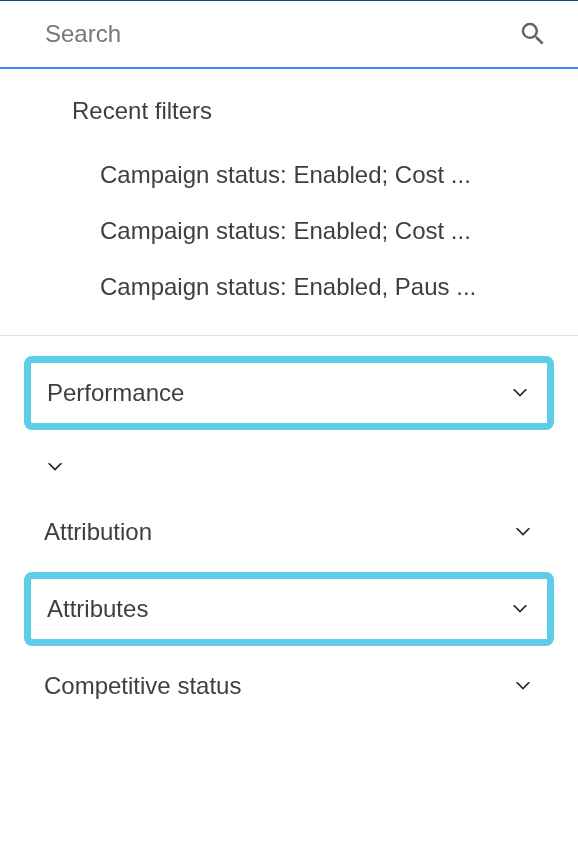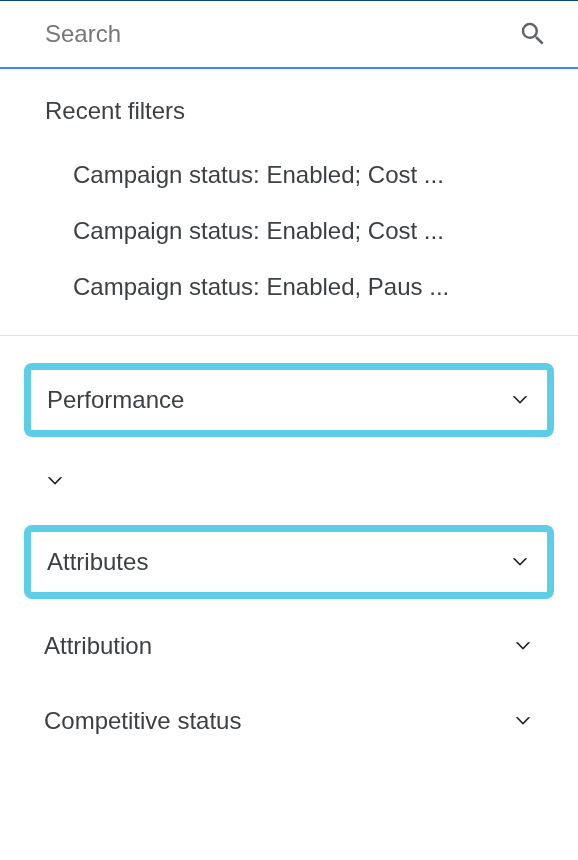--- a/index.html
+++ b/index.html
@@ -41,21 +41,21 @@
       width: 30px;
       height: 30px;
       flex-shrink: 0;
     }
     .search-icon svg {
       width: 100%;
       height: 100%;
       fill: #5f6368;
     }
     .recent-section {
-      padding: 28px 45px 20px 45px;
+      padding: 28px 45px 20px 72px;
       border-bottom: 1px solid #e0e0e0;
     }
     .recent-title {
       font-size: 24px;
       color: #3c4043;
       margin-bottom: 22px;
     }
     .recent-item {
       font-size: 24px;
       color: #3c4043;
@@ -73,21 +73,20 @@
     .category-wrapper.highlighted {
       padding: 6px 24px;
     }
     .category-row {
       display: flex;
       align-items: center;
       justify-content: space-between;
       padding: 14px 20px;
       cursor: pointer;
       background: #fff;
-      margin-top: 7px;
     }
     .highlighted .category-row {
       border: 7px solid #5ecde8;
       border-radius: 8px;
       padding: 16px 16px;
     }
     .category-label {
       font-size: 24px;
       color: #3c4043;
     }
@@ -140,34 +139,34 @@
       <div class="category-row">
         <span class="chevron-icon">
           <svg viewBox="0 0 24 24">
               <path d="M4 8 L12 16 L20 8 L17.5 8 L12 13.5 L6.5 8 Z"></path>
             </svg>
         </span>
       </div>
     </div>
 
 
-    <div class="category-wrapper highlighted">
+    <div class="category-wrapper">
       <div class="category-row">
-        <span class="category-label">Attributes</span>
+        <span class="category-label">Attribution</span>
         <span class="chevron-icon">
           <svg viewBox="0 0 24 24">
               <path d="M4 8 L12 16 L20 8 L17.5 8 L12 13.5 L6.5 8 Z"></path>
             </svg>
         </span>
       </div>
     </div>
 
-    <div class="category-wrapper">
+    <div class="category-wrapper highlighted">
       <div class="category-row">
-        <span class="category-label">Attribution</span>
+        <span class="category-label">Attributes</span>
         <span class="chevron-icon">
           <svg viewBox="0 0 24 24">
               <path d="M4 8 L12 16 L20 8 L17.5 8 L12 13.5 L6.5 8 Z"></path>
             </svg>
         </span>
       </div>
     </div>
 
     <div class="category-wrapper">
       <div class="category-row">

